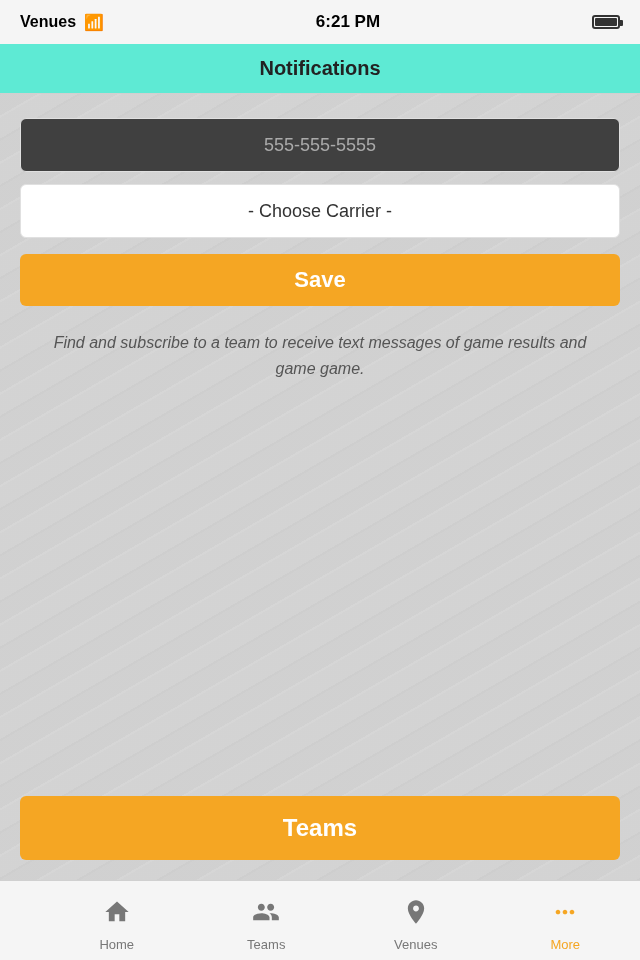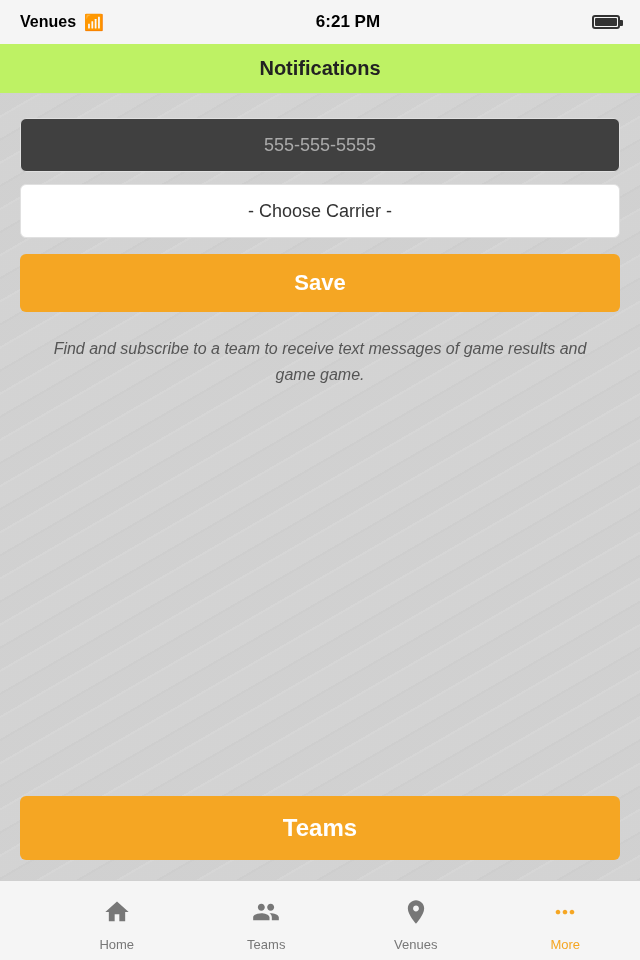--- a/index.html
+++ b/index.html
@@ -38,21 +38,21 @@
     }
     .battery-fill {
       position: absolute; left: 1px; top: 1px; bottom: 1px; right: 1px;
       background: #333; border-radius: 1px;
     }
 
     
     .nav-bar {
       width: 100%;
       height: 50px;
-      background: #bef264;
+      background: #5eead4;
       border-bottom: 1px solid #d0d0d0;
       display: flex;
       align-items: center;
       justify-content: center;
     }
     .nav-title {
       font-size: 20px;
       font-weight: 600;
       color: #222;
     }
@@ -123,21 +123,21 @@
       outline: none;
       margin-bottom: 16px;
       appearance: none;
       -webkit-appearance: none;
       padding: 0 16px;
       cursor: pointer;
     }
 
     .save-button {
       width: 100%;
-      height: 58px;
+      height: 52px;
       background: #f5a623;
       border: none;
       border-radius: 6px;
       font-size: 22px;
       font-weight: 600;
       color: white;
       cursor: pointer;
       margin-bottom: 24px;
     }
 

